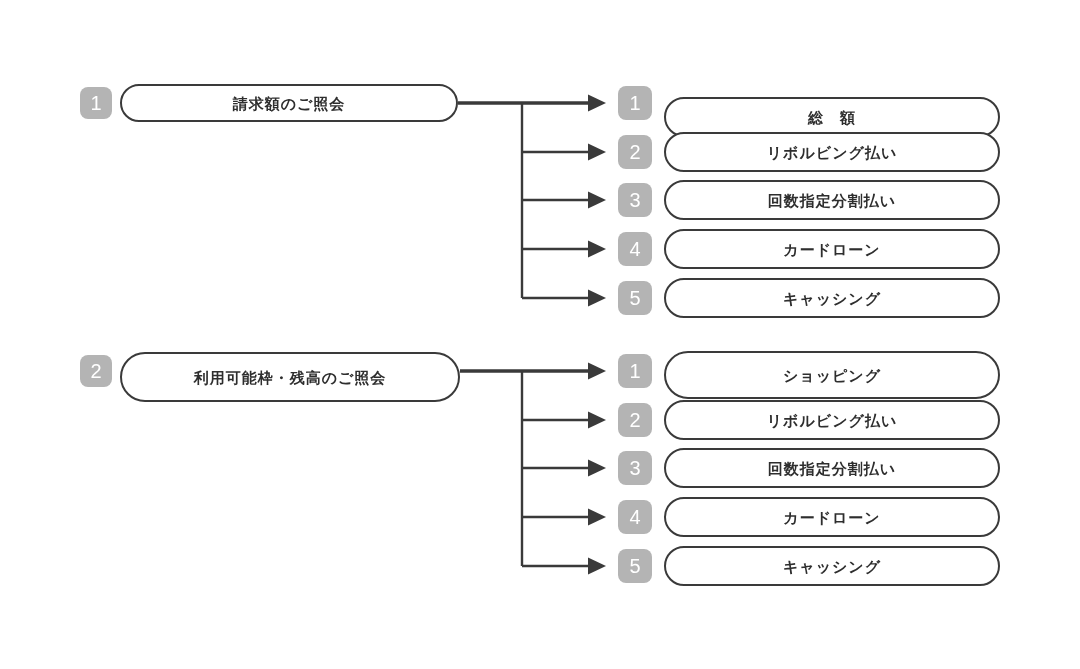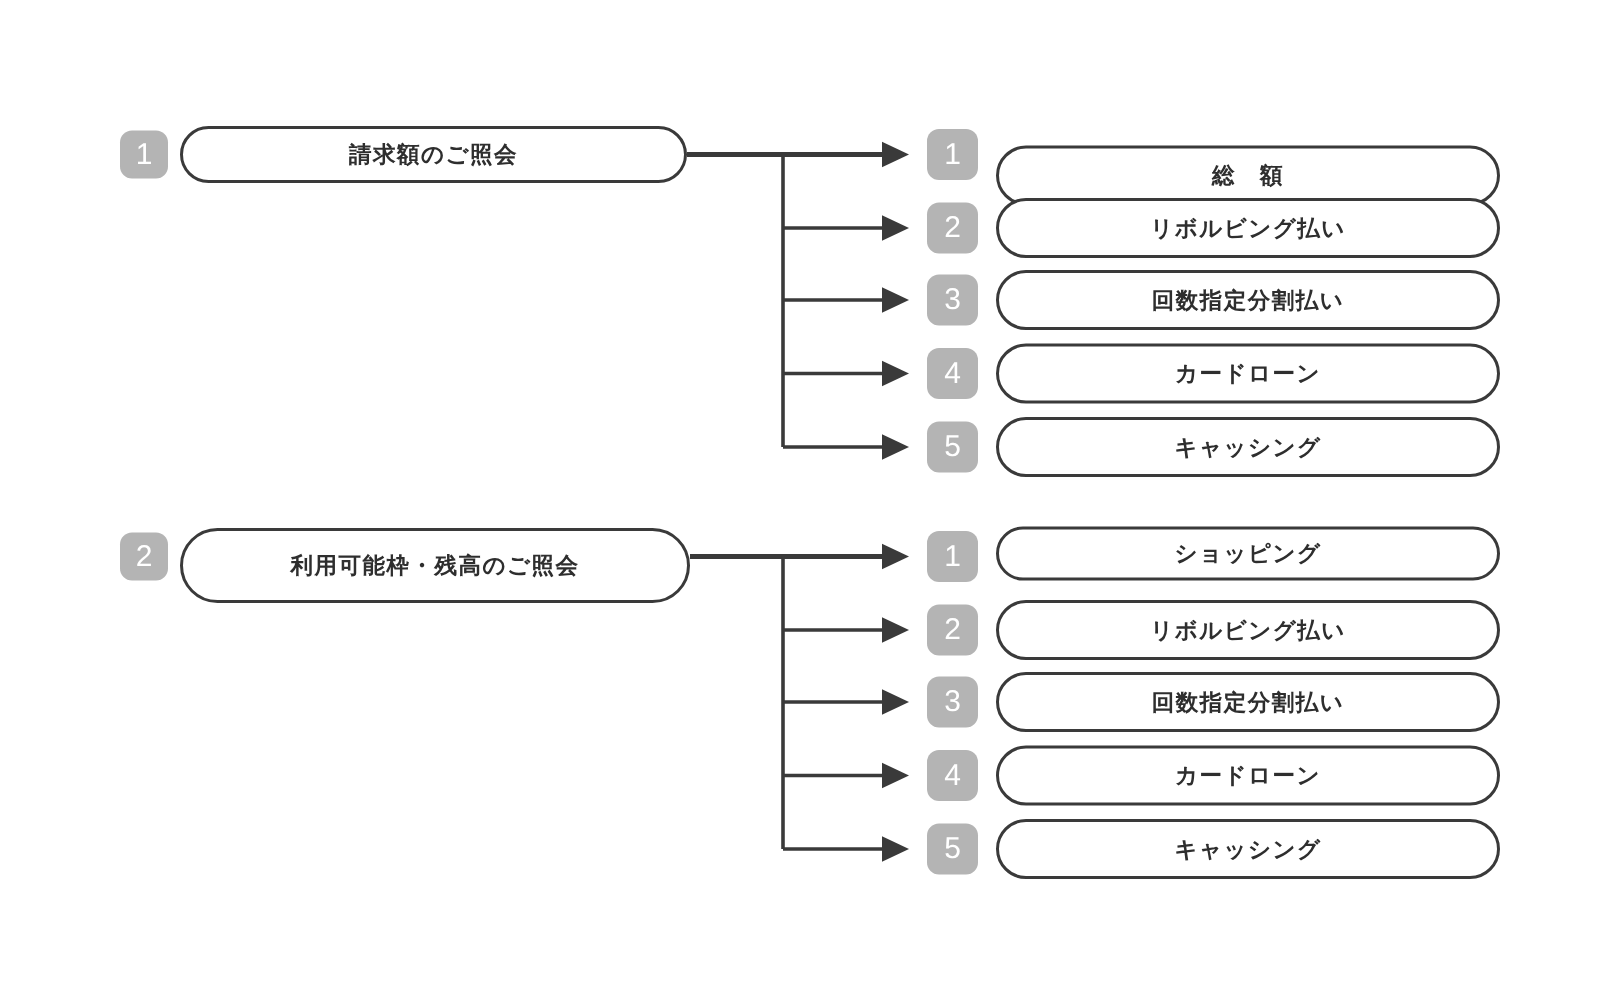--- a/index.html
+++ b/index.html
@@ -149,21 +149,21 @@
   <div class="num-badge parent" style="left:80px;top:355px">
     <span class="num">2</span>
   </div>
   <div class="pill" style="left:120px;top:352px;width:340px;height:50px">
     <span class="pill-label">利用可能枠・残高のご照会</span>
   </div>
 
   <div class="num-badge child" style="left:618px;top:354px">
     <span class="num">1</span>
   </div>
-  <div class="pill" style="left:664px;top:351px;width:336px;height:36px">
+  <div class="pill" style="left:664px;top:351px;width:336px;height:48px">
     <span class="pill-label">ショッピング</span>
   </div>
 
   <div class="num-badge child" style="left:618px;top:403px">
     <span class="num">2</span>
   </div>
   <div class="pill" style="left:664px;top:400px;width:336px;height:40px">
     <span class="pill-label">リボルビング払い</span>
   </div>
 

